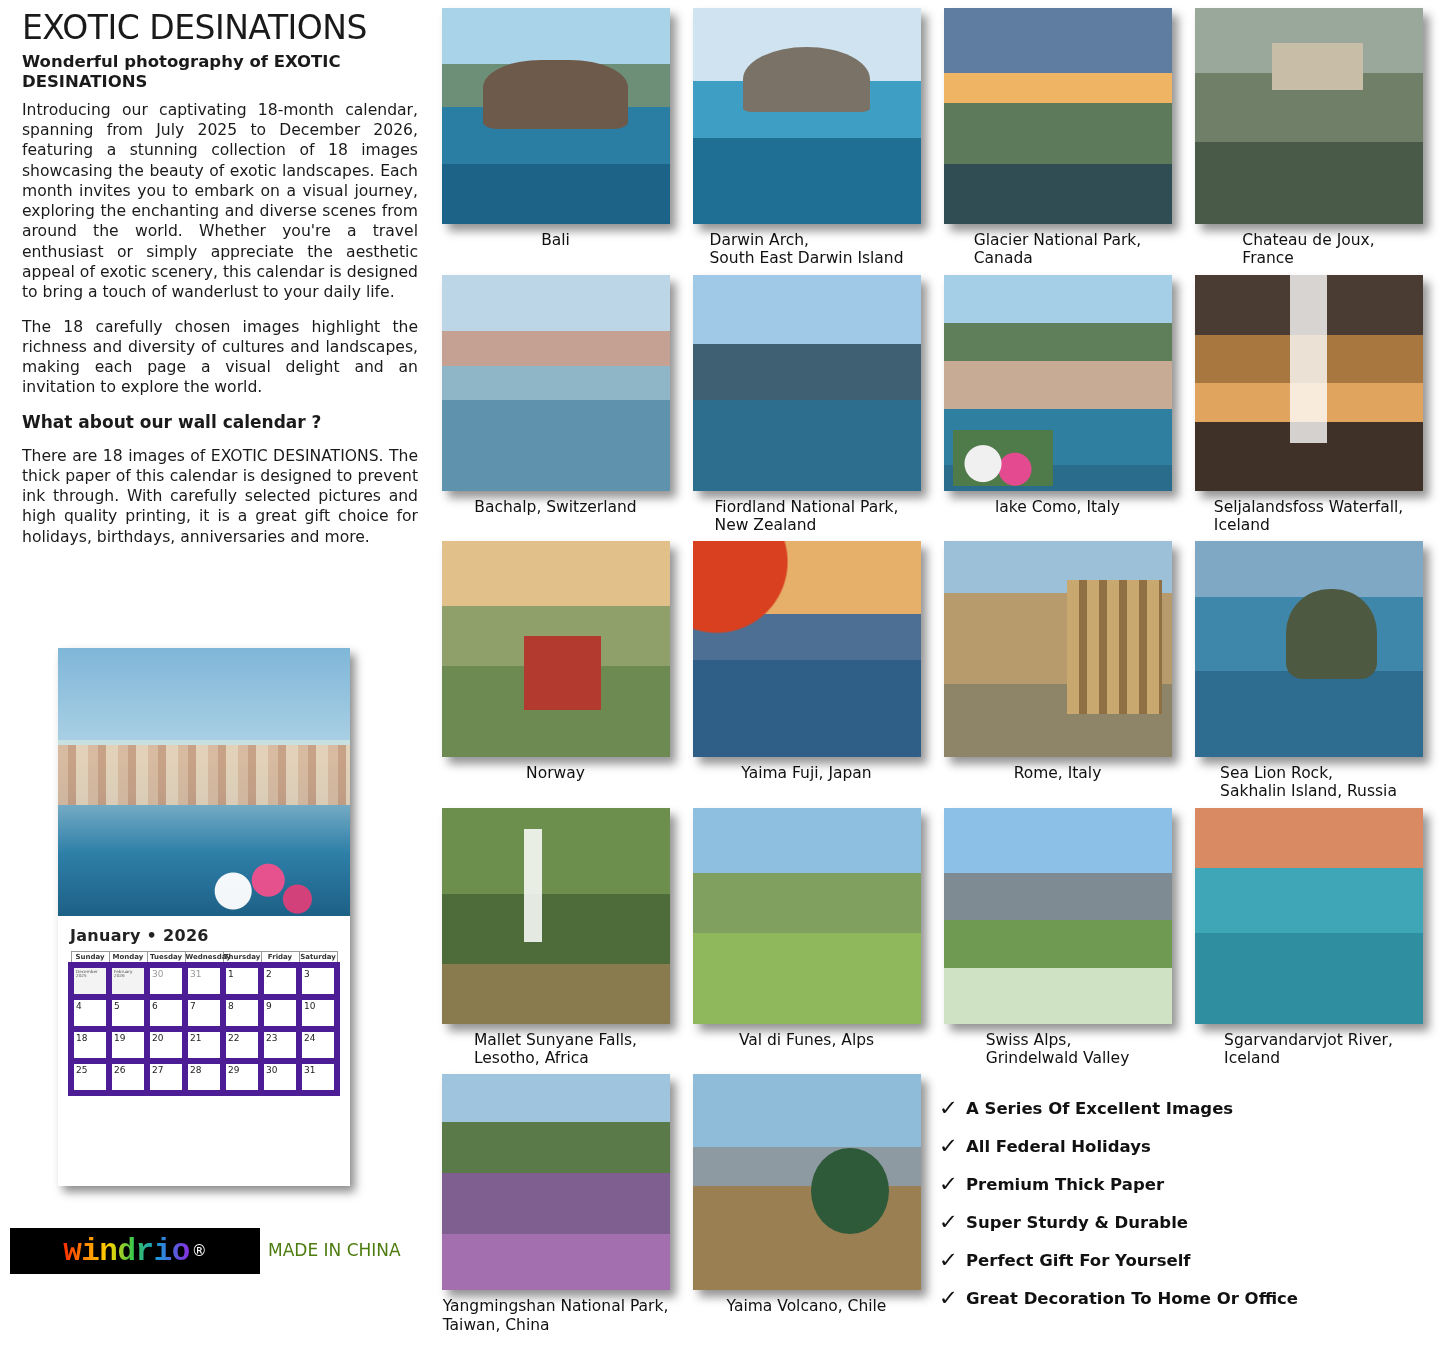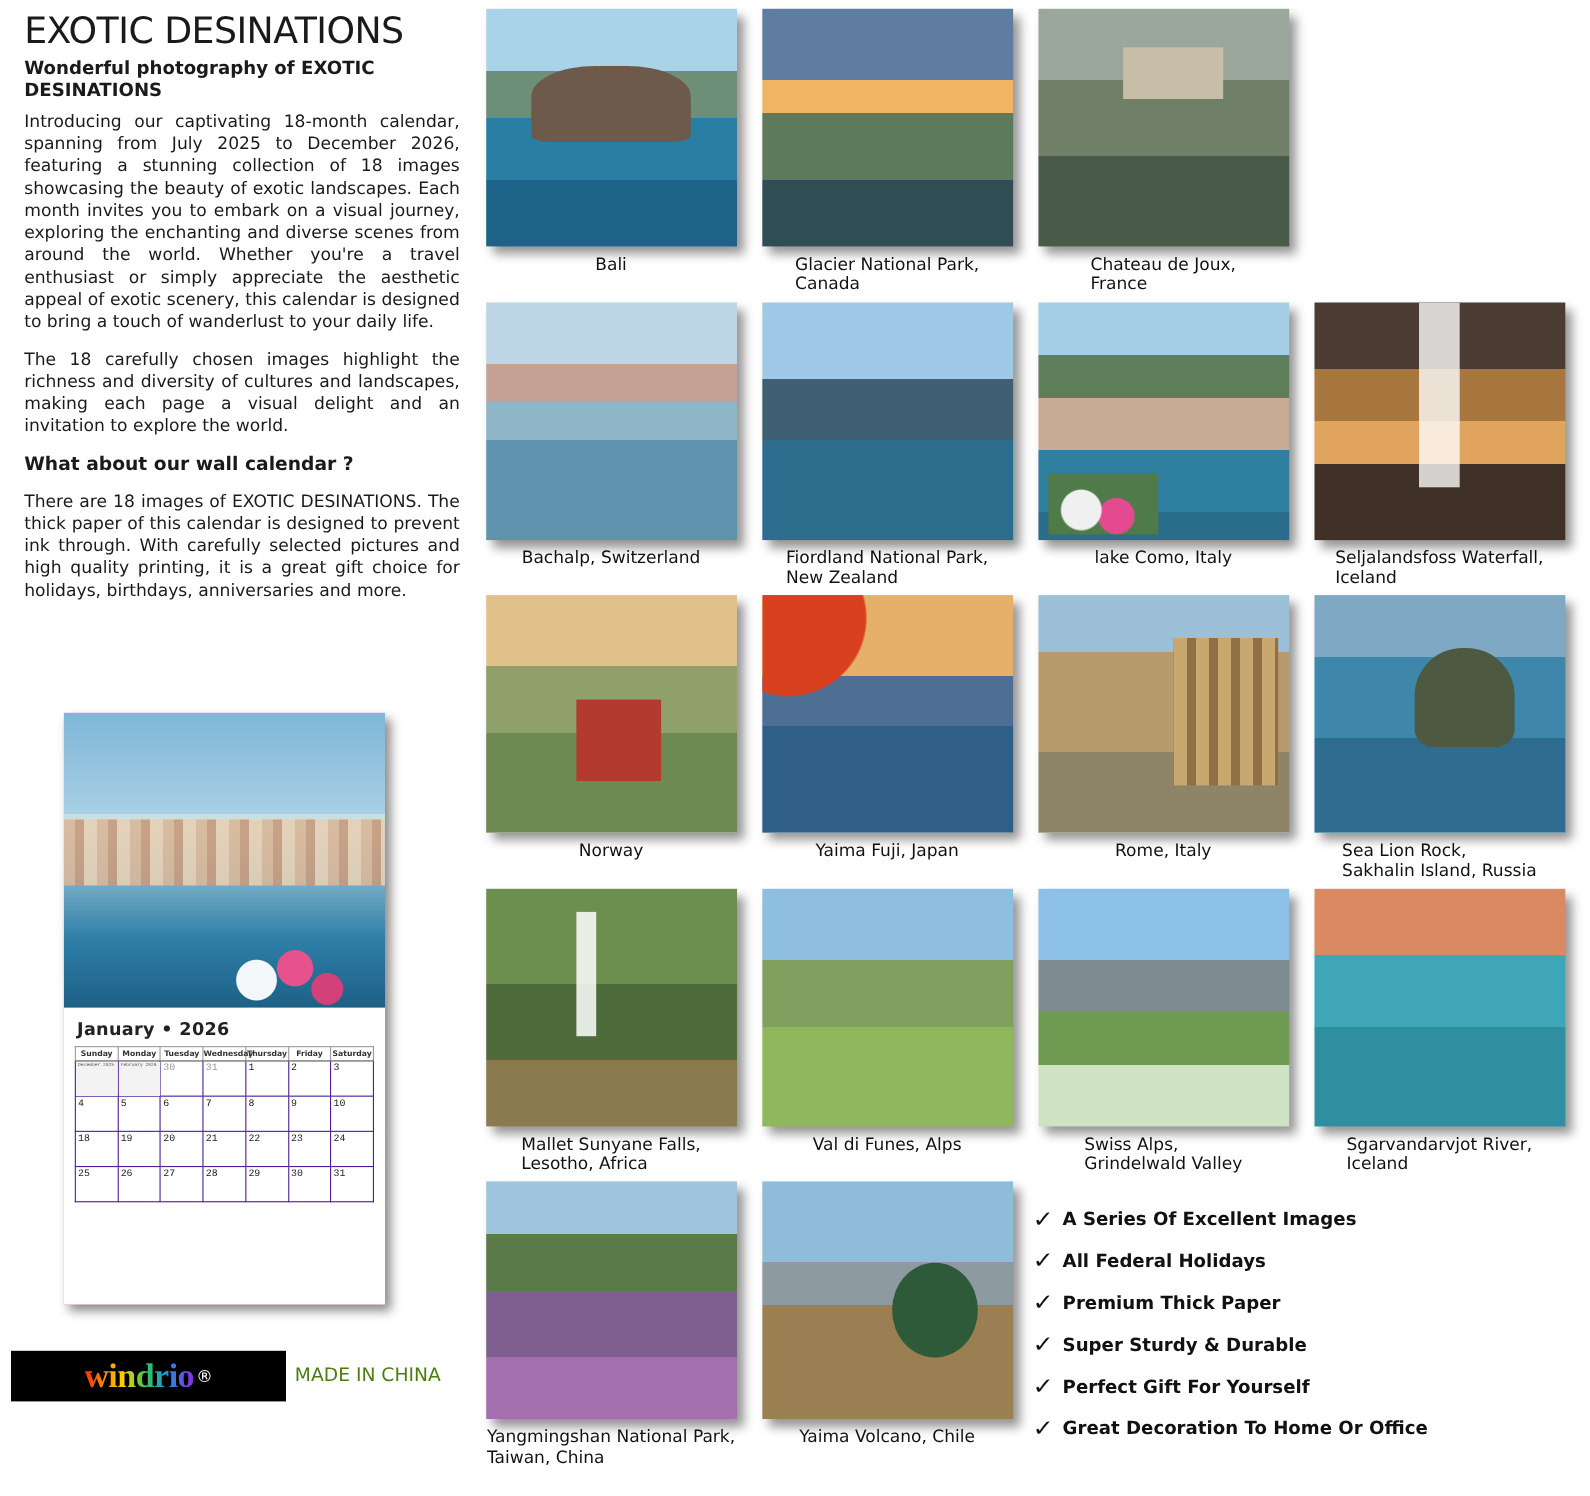--- a/index.html
+++ b/index.html
@@ -94,46 +94,45 @@
   table.cal {
     width: 100%; border-collapse: collapse;
     table-layout: fixed;
   }
   table.cal th {
     font-size: 7px; font-weight: bold; color:#333;
     border: 1px solid #9a9a9a; border-bottom: 1px solid #555;
     height: 13px; padding:0;
   }
   table.cal td {
-    border: 1px solid #4c1d95;
+    border: 6px solid #4c1d95;
     height: 32px;
     vertical-align: top;
     font-size: 9px;
     color:#222;
     padding: 1px 2px;
     position: relative;
-    font-family: Liberation Mono, monospace;
   }
   table.cal td.mini { background: #f3f3f3; }
   td .daynum { position:absolute; left:2px; top:1px; font-size:9px; }
   td .gray { color:#999; }
   .minical { font-size:4.2px; color:#555; line-height:1.15; margin-top:1px; }
 
   
   #logo-bar {
     position: absolute; left: 10px; top: 1228px;
     width: 250px; height: 46px;
     background: #000;
     display:flex; align-items:center; justify-content:center;
   }
   #logo-text {
     font-size: 31px; font-weight: bold; letter-spacing:-0.5px;
     background: linear-gradient(90deg,#ff2d00 0%,#ff8a00 18%,#ffd400 36%,#39c84c 55%,#1a9ad6 74%,#8a2be2 100%);
     -webkit-background-clip: text; background-clip:text; color: transparent;
-    font-family:Liberation Serif, serif;
+    font-family:Liberation Mono, monospace;
   }
   #logo-reg { color:#fff; font-size:15px; margin-left:2px; }
   #made-in {
     position:absolute; left: 268px; top: 1240px;
     font-size: 17px; color:#4d7c0f;
   }
 
   
   #grid {
     position: absolute;
@@ -343,20 +342,24 @@
 </div>
 <div id="made-in">MADE IN CHINA</div>
 
 <div id="grid">
     <div class="row">
       <div class="cell">
         <div class="thumb p-bali"></div>
         <div class="cap">Bali</div>
       </div>
       <div class="cell">
+        <div class="thumb p-darwin"></div>
+        <div class="cap">Darwin Arch,<br>South East Darwin Island</div>
+      </div>
+      <div class="cell">
         <div class="thumb p-glacier"></div>
         <div class="cap">Glacier National Park,<br>Canada</div>
       </div>
       <div class="cell">
         <div class="thumb p-chateau"></div>
         <div class="cap">Chateau de Joux,<br>France</div>
       </div>
     </div>
     <div class="row">
       <div class="cell">

